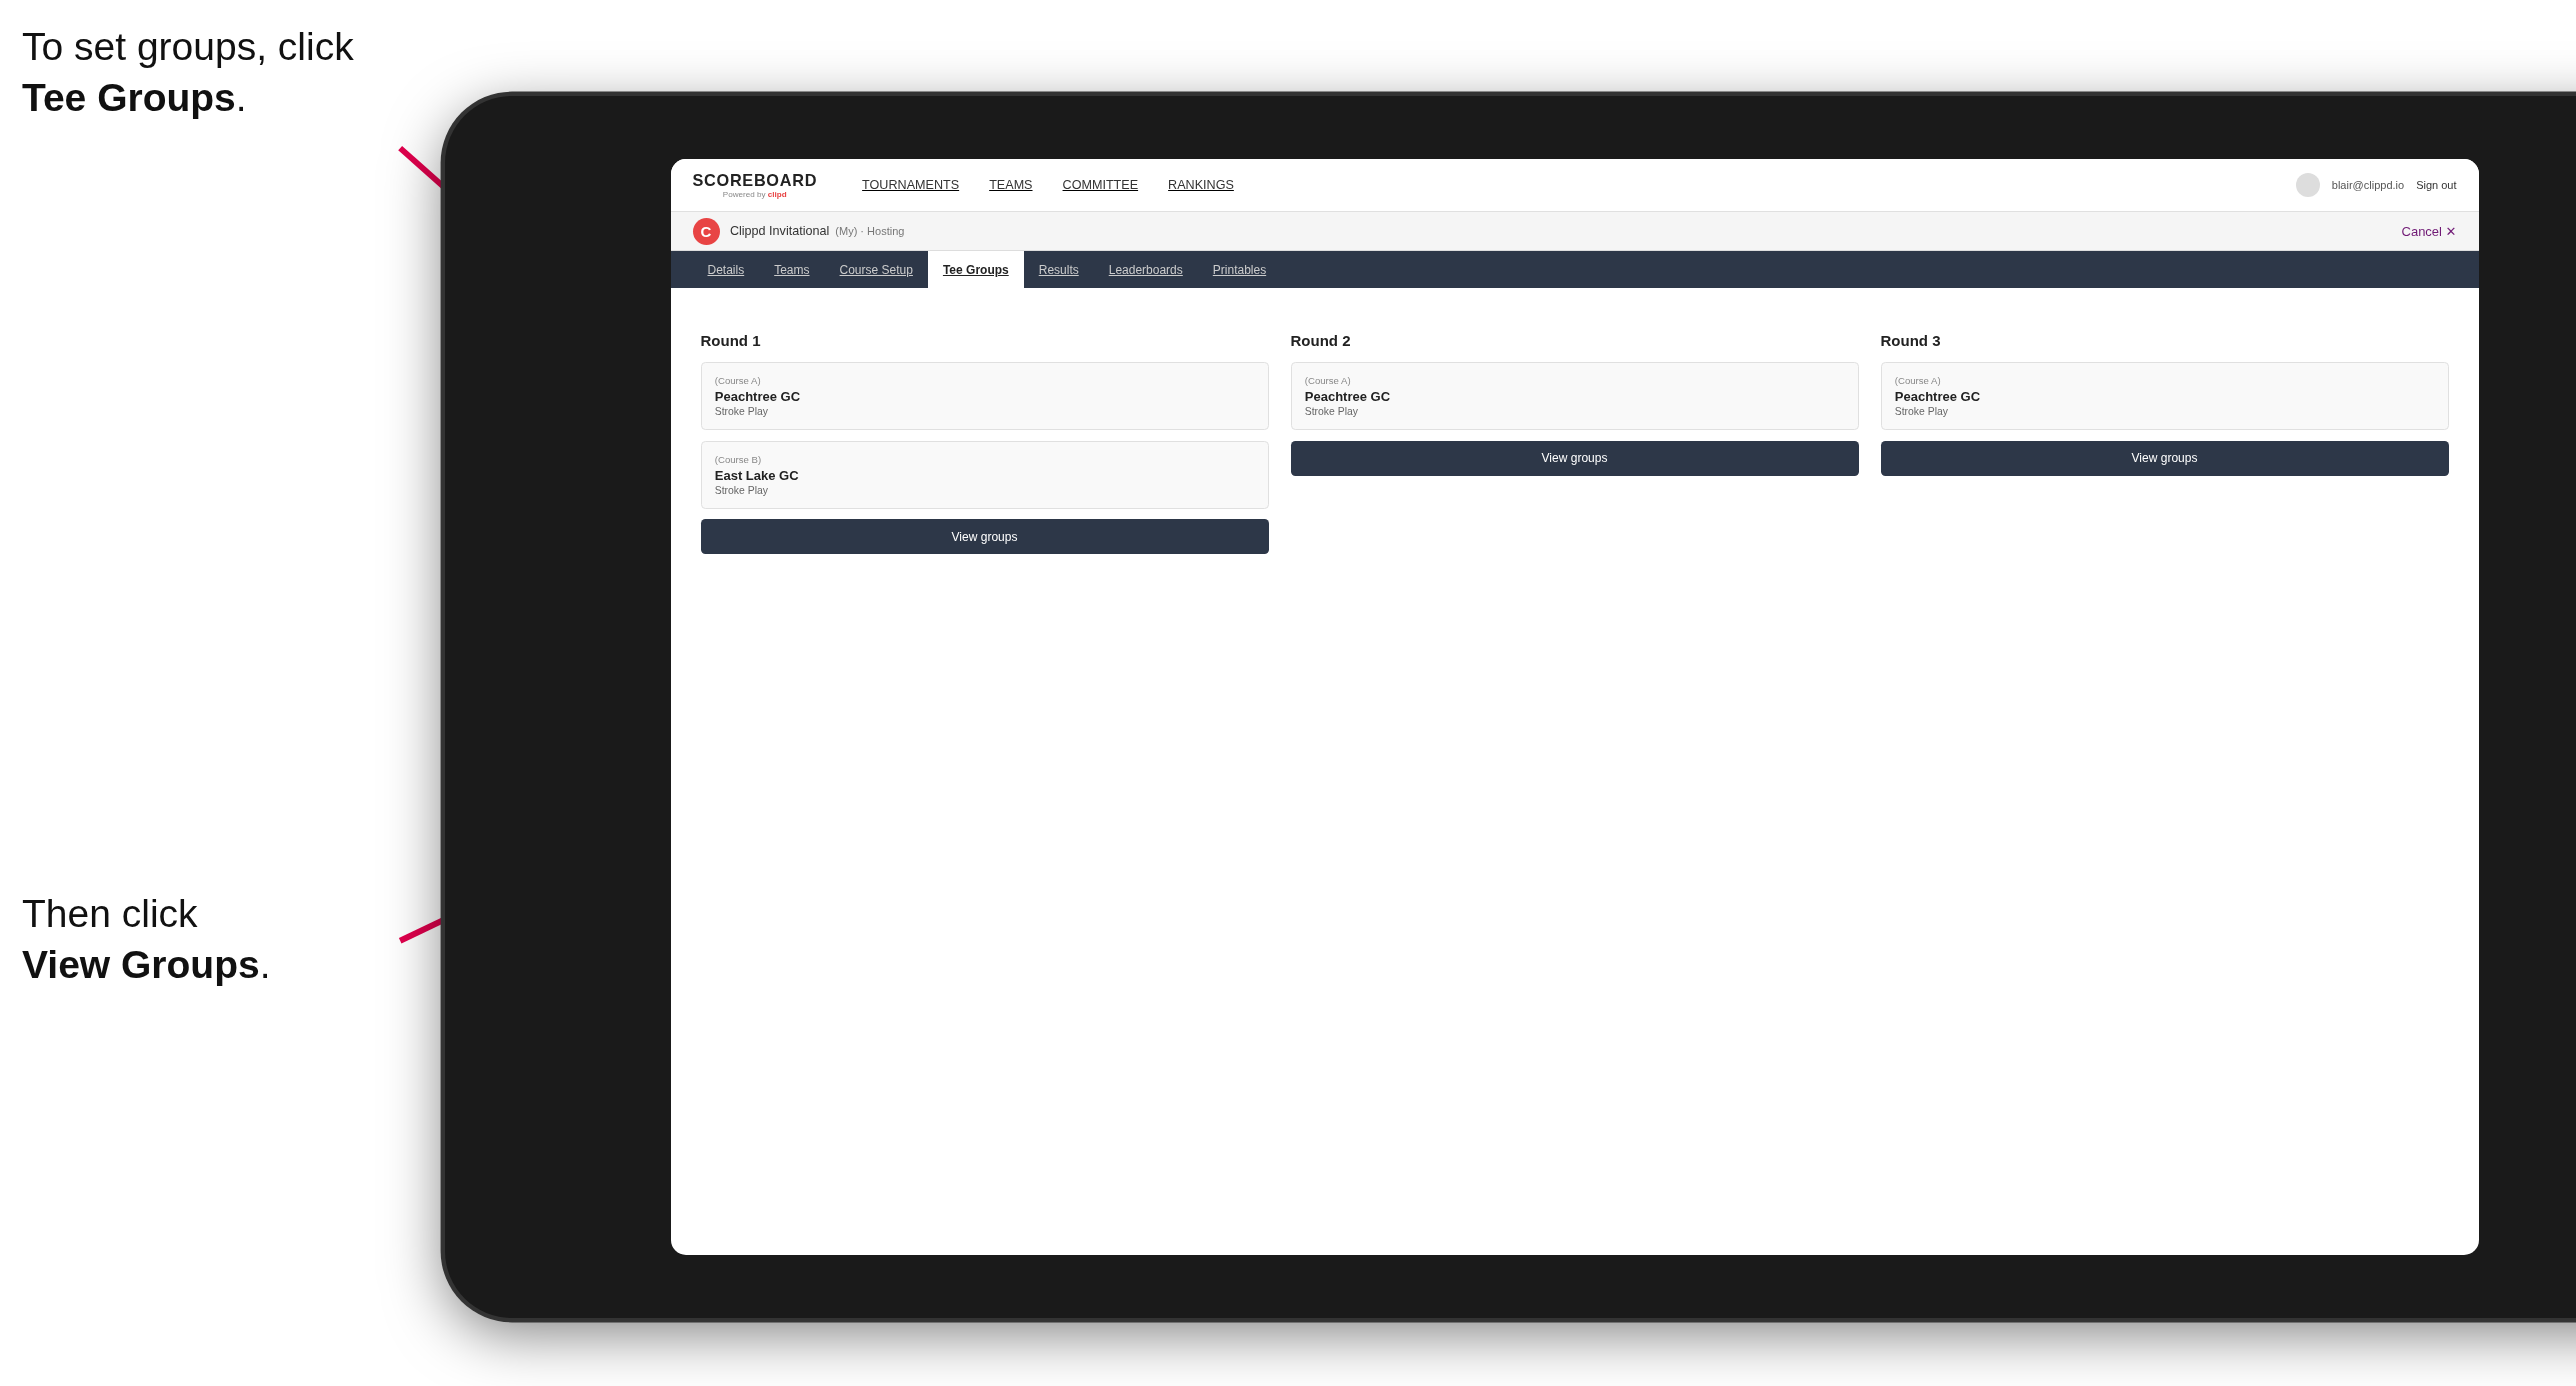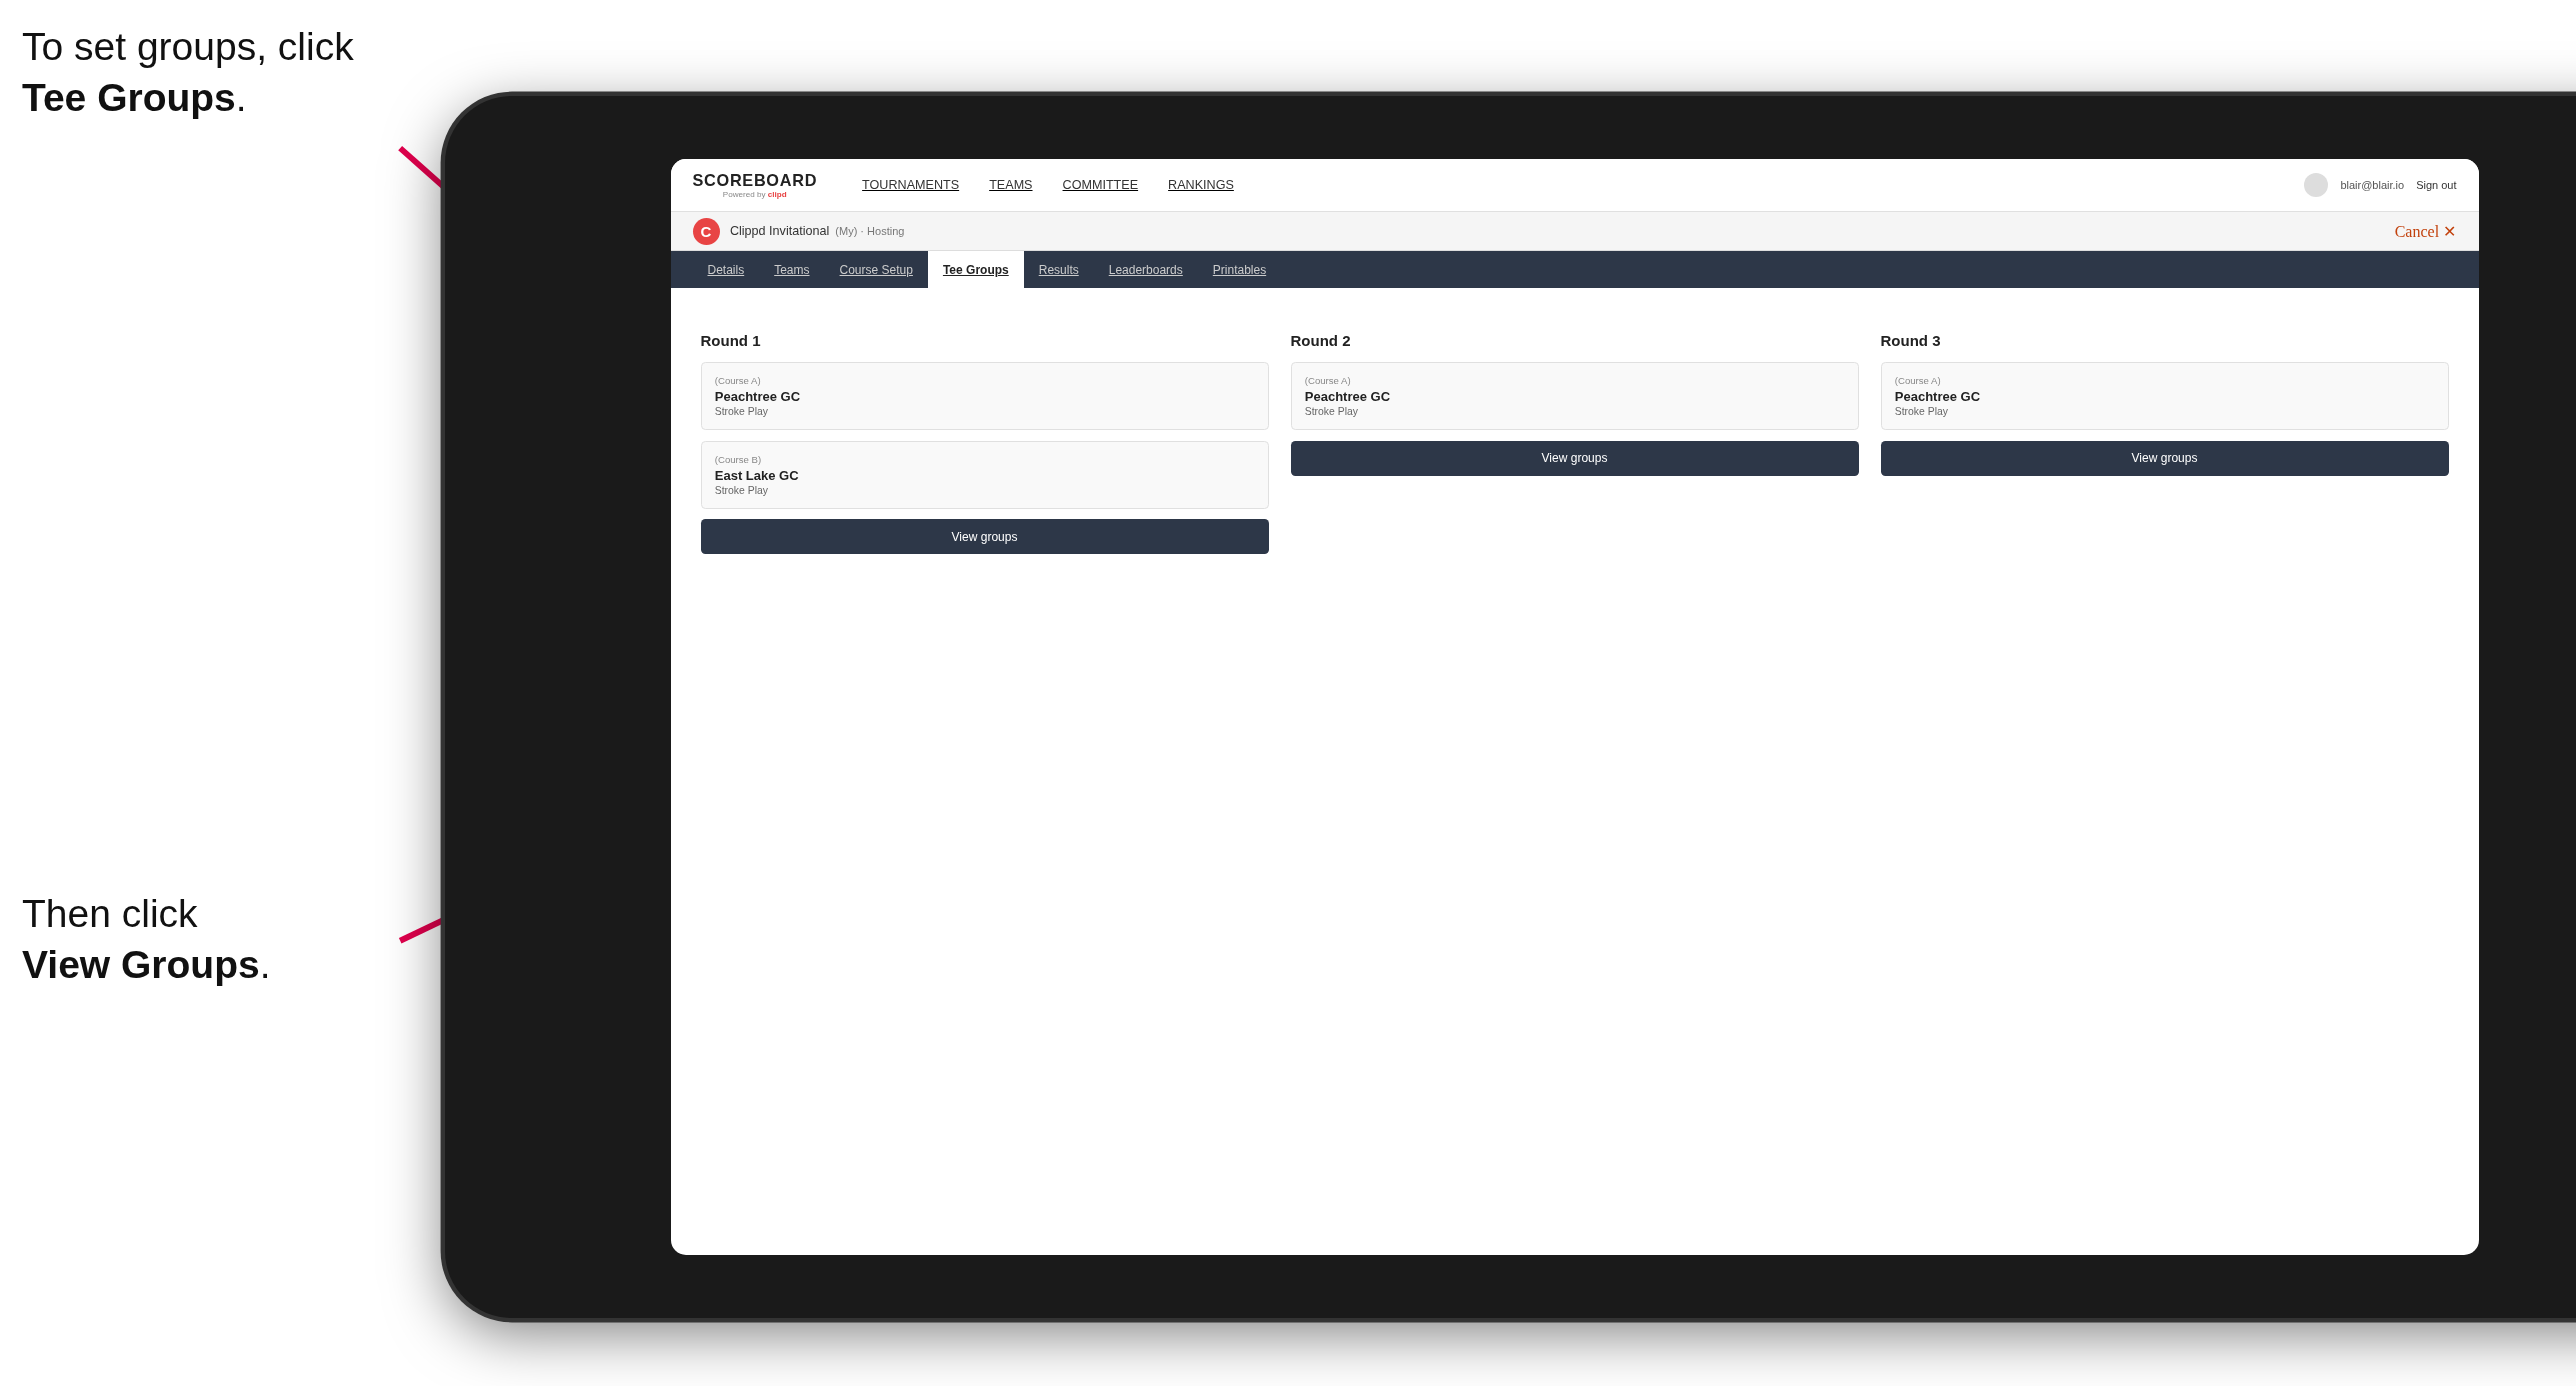--- a/index.html
+++ b/index.html
@@ -159,24 +159,23 @@
       color: #333;
       font-weight: 500;
     }
     .tournament-status {
       font-size: 11px;
       color: #777;
       margin-left: 6px;
     }
     .cancel-btn {
       margin-left: auto;
-      font-size: 16px;
-      color: #c2410c;
-      cursor: pointer;
-      font-family: Liberation Serif, serif;
+      font-size: 13px;
+      color: #701a75;
+      cursor: pointer;
     }
 
     
     .sub-nav {
       background: #2d3748;
       height: 37px;
       display: flex;
       align-items: center;
       padding: 0 22px;
       gap: 0;
@@ -288,21 +287,21 @@
         </span>
       </div>
       <div class="nav-links">
         <span class="nav-link">TOURNAMENTS</span>
         <span class="nav-link">TEAMS</span>
         <span class="nav-link">COMMITTEE</span>
         <span class="nav-link">RANKINGS</span>
       </div>
       <div class="nav-right">
         <div class="user-avatar"></div>
-        <span>blair@blair.io</span>
+        <span>blair@clippd.io</span>
         <span class="sign-out">Sign out</span>
       </div>
     </div>
 
     <div class="tournament-bar">
       <div class="tournament-logo">C</div>
       <span class="tournament-name">Clippd Invitational</span>
       <span class="tournament-status">(My) · Hosting</span>
       <span class="cancel-btn">Cancel ✕</span>
     </div>

